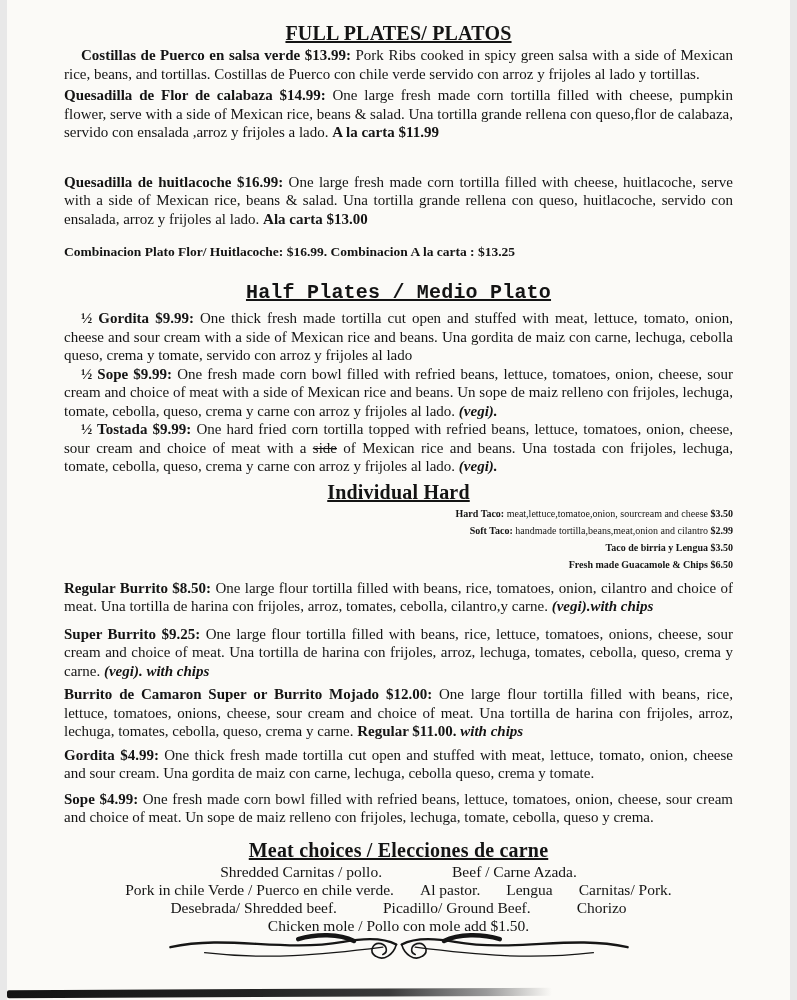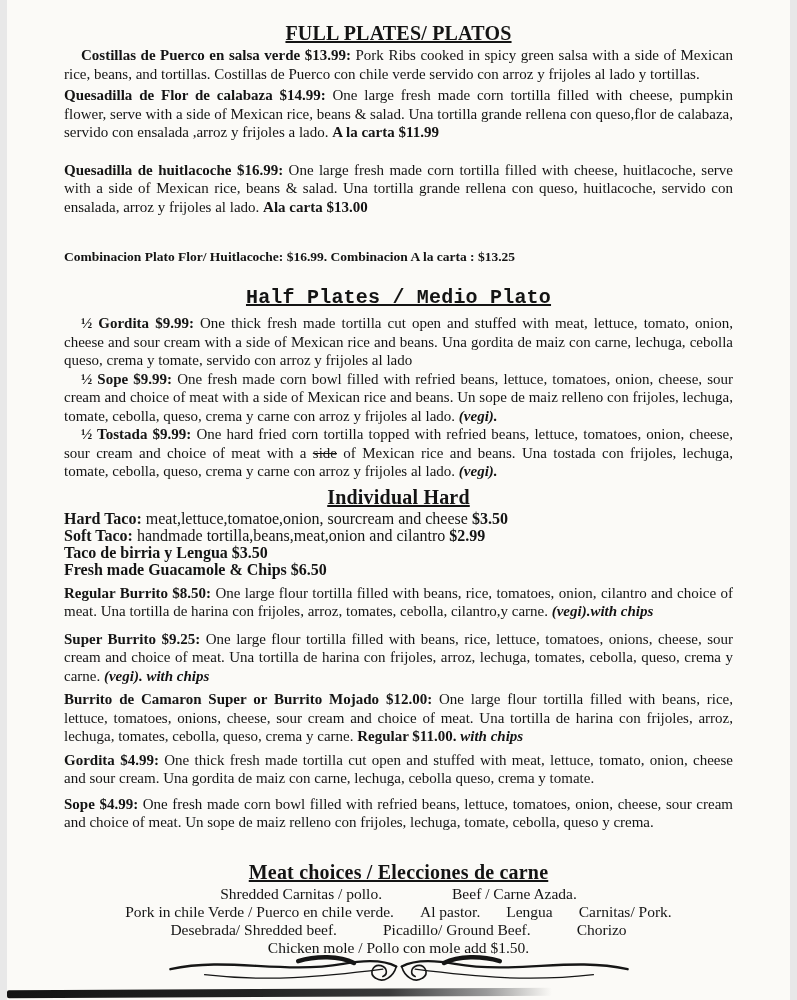--- a/index.html
+++ b/index.html
@@ -23,47 +23,47 @@
     letter-spacing:.2px;
   }
   .para {
     font-size:15px;
     line-height:18.5px;
     text-align:justify;
   }
   .para.indent { text-indent:17px; }
   .para.small { font-size:13.5px; line-height:17px; text-align:left; }
   .center-line {
-    font-size:16px;
+    font-size:10px;
     line-height:17px;
-    text-align:left;
+    text-align:right;
   }
   .row {
     display:flex;
     justify-content:center;
     font-size:15.5px;
     line-height:18px;
   }
   .b { font-weight:bold; }
   .i { font-style:italic; }
   .strike { text-decoration:line-through; }
 
   
   #b2 { margin-top:3px; }
-  #b3 { margin-top:19px; }
-  #b4 { margin-top:32px; }
+  #b3 { margin-top:31px; }
+  #b4 { margin-top:15px; }
   #b5 { margin-top:20px;font-family:Liberation Mono, monospace; }
   #b6 { margin-top:3px; }
   #b9 { margin-top:3px; }
   #b14 { margin-top:6px; }
   #b15 { margin-top:9px; }
   #b16 { margin-top:5px; }
   #b17 { margin-top:5px; }
   #b18 { margin-top:7px; }
-  #b19 { margin-top:27px;text-decoration:underline; }
+  #b19 { margin-top:10px;text-decoration:underline; }
   #b20 { gap:70px; }
   #b21 { gap:26px; }
   #b22 { gap:46px; }
 
   .flourish-wrap {
     margin-top:-4px;
     text-align:center;
   }
   .flourish-wrap svg { width:520px; height:36px; }
 

